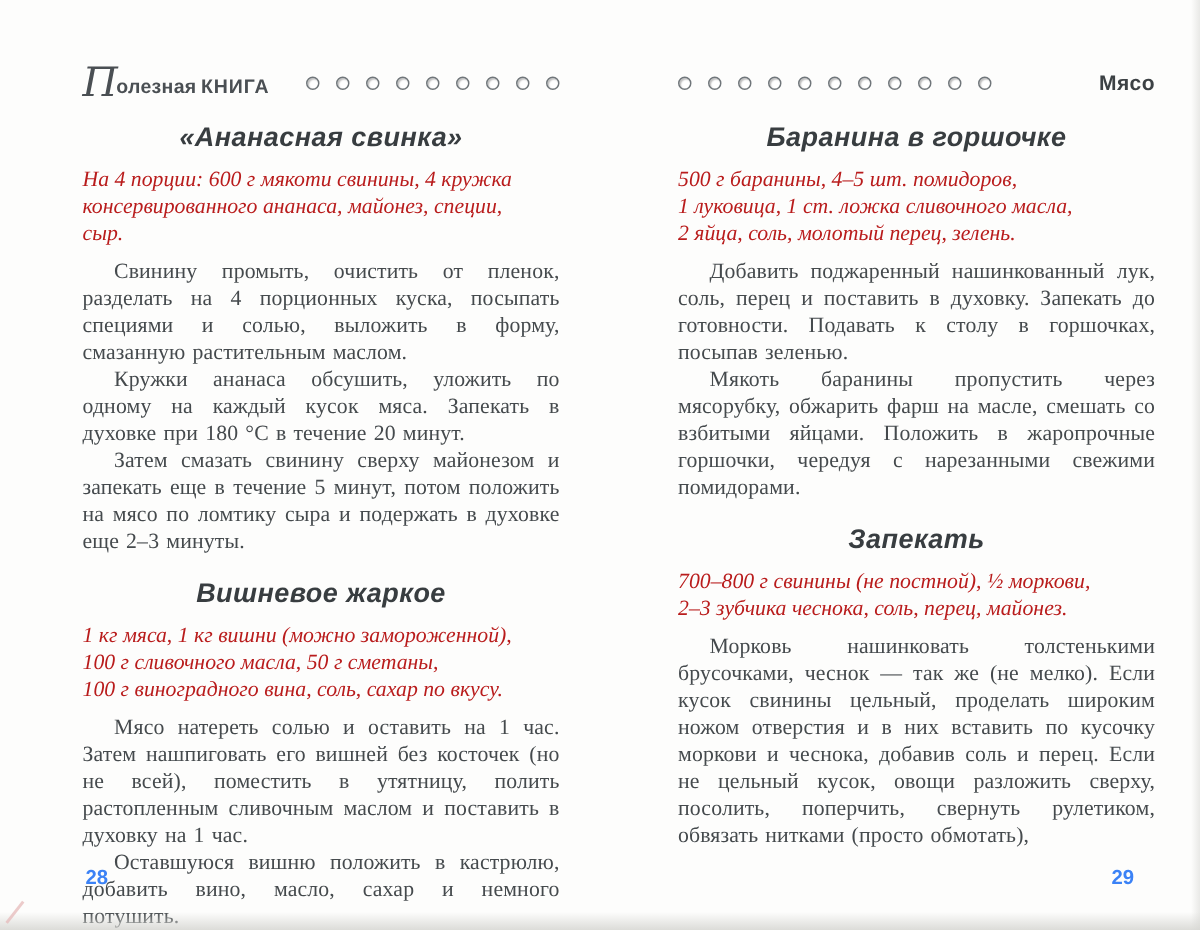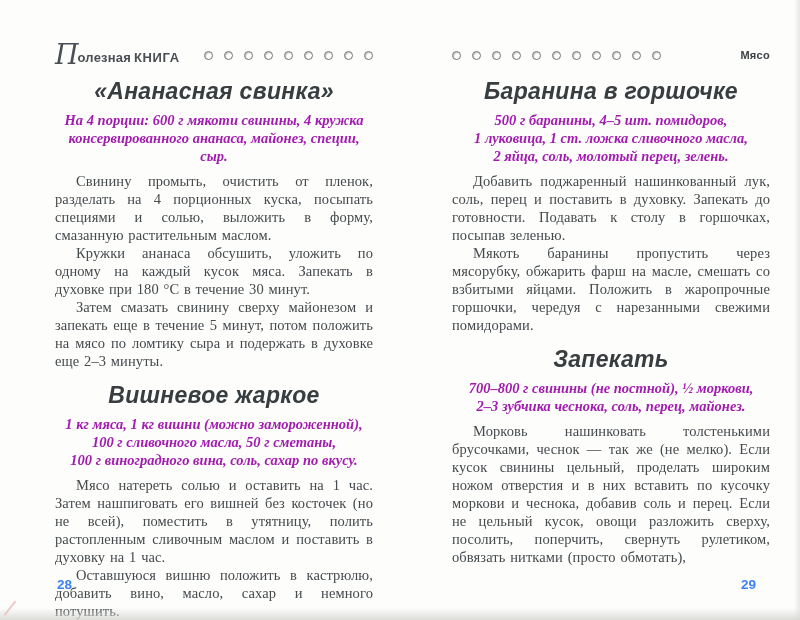--- a/index.html
+++ b/index.html
@@ -36,36 +36,35 @@
     font-size:13px;letter-spacing:.6px;margin-left:3px;
   }
   .dots{display:flex;align-items:center;gap:11px;}
   .dot{
     width:7px;height:7px;border-radius:50%;
     border:1.4px solid #70767a;background:#fff;
     box-shadow:inset 1px 1px 1px rgba(0,0,0,.25);
   }
   .running-head{
     font-family:"Liberation Sans", sans-serif;font-weight:bold;
-    font-size:11px;color:#3c4144;letter-spacing:.3px;
+    font-size:14px;color:#3c4144;letter-spacing:.3px;
   }
 
   
   .recipe-title{
     font-family:"Liberation Sans", sans-serif;
     font-weight:bold;font-style:italic;
-    font-size:23px;line-height:22px;text-align:center;
+    font-size:18px;line-height:22px;text-align:center;
     color:#383d40;letter-spacing:.3px;
     margin:14px 0 9px 0;
   }
   .ingredients{
     font-style:italic;white-space:pre-line;
-    margin:0 0 7px 0;text-align:center;
-    color:#a21caf;
-    font-weight:bold;
+    margin:0 0 7px 0;text-align:left;
+    color:#b91c1c;
   }
   .para{
     margin:0;text-align:justify;text-indent:21px;
     letter-spacing:.1px;word-spacing:1px;
   }
   .para.continuation{text-indent:0;}
 
   .page-number{
     position:absolute;top:532px;
     font-family:"Liberation Sans", sans-serif;font-weight:bold;
@@ -112,21 +111,21 @@
           <span class="dot"></span>
           <span class="dot"></span>
         </div>
     </div>
 
     <h2 class="recipe-title">«Ананасная свинка»</h2>
     <p class="ingredients">На 4 порции: 600 г мякоти свинины, 4 кружка
 консервированного ананаса, майонез, специи,
 сыр.</p>
     <p class="para">Свинину промыть, очистить от пленок, разделать на 4 порционных куска, посыпать специями и солью, выложить в форму, смазанную растительным маслом.</p>
-    <p class="para">Кружки ананаса обсушить, уложить по одному на каждый кусок мяса. Запекать в духовке при 180 °С в течение 30 минут.</p>
+    <p class="para">Кружки ананаса обсушить, уложить по одному на каждый кусок мяса. Запекать в духовке при 180 °С в течение 20 минут.</p>
     <p class="para">Затем смазать свинину сверху майонезом и запекать еще в течение 5 минут, потом положить на мясо по ломтику сыра и подержать в духовке еще 2–3 минуты.</p>
 
     <h2 class="recipe-title">Вишневое жаркое</h2>
     <p class="ingredients">1 кг мяса, 1 кг вишни (можно замороженной),
 100 г сливочного масла, 50 г сметаны,
 100 г виноградного вина, соль, сахар по вкусу.</p>
     <p class="para">Мясо натереть солью и оставить на 1 час. Затем нашпиговать его вишней без косточек (но не всей), поместить в утятницу, полить растопленным сливочным маслом и поставить в духовку на 1 час.</p>
     <p class="para">Оставшуюся вишню положить в кастрюлю, добавить вино, масло, сахар и немного потушить.</p>
 
     <div class="page-number num-left">28</div>

